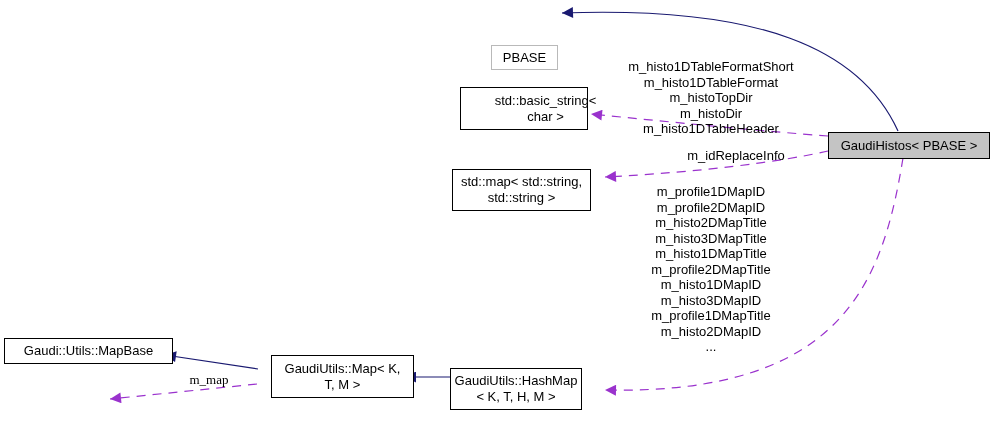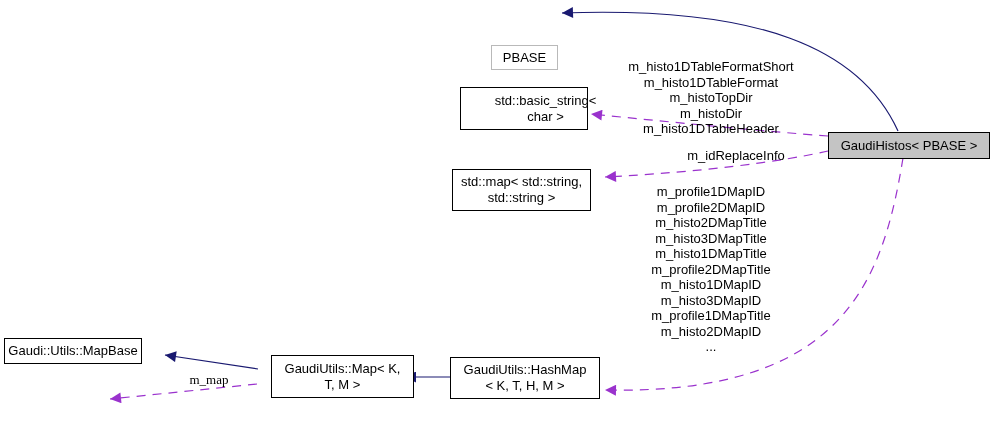--- a/index.html
+++ b/index.html
@@ -69,28 +69,28 @@
   <div class="node external" style="left:491px; top:7px; width:67px; height:25px;">PBASE</div>
 
   <div class="node" style="left:460px; top:87px; width:128px; height:43px;padding-left:46px;">std::basic_string&lt;
 char &gt;</div>
 
   <div class="node" style="left:452px; top:169px; width:139px; height:42px;">std::map&lt; std::string,
 std::string &gt;</div>
 
   <div class="node focus" style="left:828px; top:132px; width:162px; height:27px;">GaudiHistos&lt; PBASE &gt;</div>
 
-  <div class="node" style="left:4px; top:338px; width:138px; height:26px;">Gaudi::Utils::MapBase</div>
+  <div class="node" style="left:4px; top:338px; width:169px; height:26px;">Gaudi::Utils::MapBase</div>
 
   <div class="node external" style="left:63px; top:389px; width:40px; height:26px;">M</div>
 
   <div class="node" style="left:259px; top:355px; width:143px; height:43px;margin-left:12px;">GaudiUtils::Map&lt; K,
 T, M &gt;</div>
 
-  <div class="node" style="left:450px; top:357px; width:150px; height:42px;">GaudiUtils::HashMap
+  <div class="node" style="left:450px; top:368px; width:132px; height:42px;">GaudiUtils::HashMap
 &lt; K, T, H, M &gt;</div>
 
   <div class="edge-label" style="left:711px; top:39px;margin-top:20px;">m_histo1DTableFormatShort
 m_histo1DTableFormat
 m_histoTopDir
 m_histoDir
 m_histo1DTableHeader</div>
 
   <div class="edge-label" style="left:736px; top:148px;">m_idReplaceInfo</div>
 

